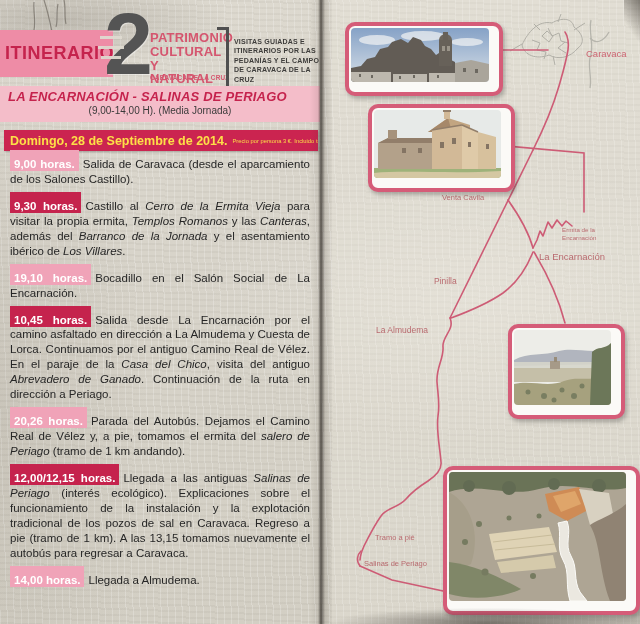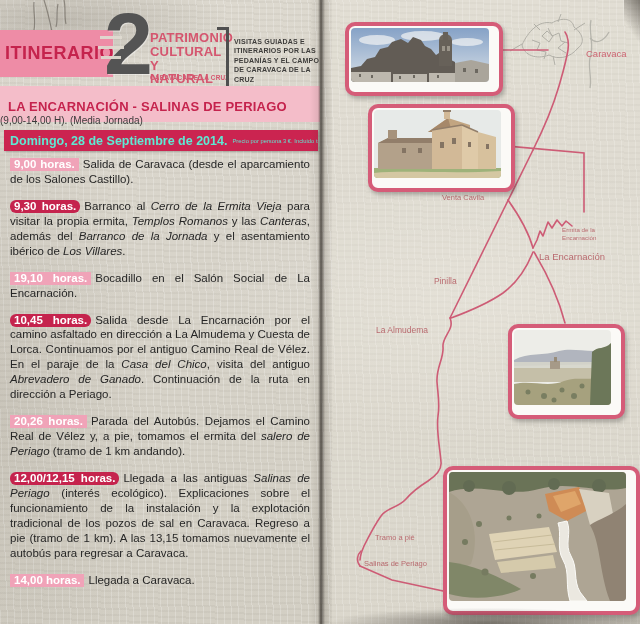--- a/index.html
+++ b/index.html
@@ -25,33 +25,33 @@
   .band-itinerario{position:absolute;left:0;top:30px;width:113px;height:47px;background:#ee8ca6;display:flex;align-items:center;}
   .band-itinerario .word{color:#c5234d;font-weight:bold;font-size:18px;letter-spacing:0.5px;padding-left:5px;transform:scaleY(1.05);}
   .big-num{position:absolute;left:104px;top:4px;font-size:88px;line-height:80px;font-weight:bold;color:#545454;text-shadow:1px 1px 0 rgba(255,255,255,0.4);}
   .speed-line{position:absolute;height:3px;background:rgba(222,218,208,0.95);}
   .program{position:absolute;left:150px;top:31px;width:72px;color:#d5566f;font-weight:bold;font-size:13px;line-height:1.06;letter-spacing:0.2px;}
   .program-sub{position:absolute;left:150px;top:74px;width:80px;color:#d5566f;font-weight:bold;font-size:6.4px;letter-spacing:0.2px;}
   .bracket{position:absolute;left:217px;top:27px;width:9px;height:56px;border-top:3px solid #4f4f4f;border-right:3px solid #4f4f4f;border-bottom:3px solid #4f4f4f;}
   .right-note{position:absolute;left:234px;top:37px;width:88px;color:#3e3d3b;font-weight:bold;font-size:7px;line-height:1.35;letter-spacing:0.2px;}
 
   .title-band{position:absolute;left:0;top:86px;width:320px;height:36px;background:#f4bdc9;}
-  .title-band .t{color:#c5234d;font-weight:bold;font-size:13px;padding:13px 0 0 8px;letter-spacing:0.2px;}
-  .title-band .s{color:#3a3a3a;font-size:10px;margin-top:1px;}
-
-  .date-bar{position:absolute;left:4px;top:130px;width:314px;height:21px;background:#cb2450;color:#5eead4;display:flex;align-items:center;box-shadow:1px 1px 2px rgba(0,0,0,0.25);}
+  .title-band .t{color:#c5234d;font-weight:bold;font-size:13px;padding:3px 0 0 8px;letter-spacing:0.2px;font-style:italic;}
+  .title-band .s{color:#3a3a3a;font-size:10px;text-align:center;margin-top:1px;}
+
+  .date-bar{position:absolute;left:4px;top:130px;width:314px;height:21px;background:#cb2450;color:#fde047;display:flex;align-items:center;box-shadow:1px 1px 2px rgba(0,0,0,0.25);}
   .date-bar .d{font-weight:bold;font-size:12.5px;padding-left:6px;white-space:nowrap;}
   .date-bar .n{font-size:5.8px;margin-left:5px;opacity:0.95;white-space:nowrap;overflow:hidden;}
 
   
   .schedule{position:absolute;left:10px;top:157px;width:300px;font-size:11.5px;color:#262626;text-align:justify;}
   .entry{margin:0 0 12px;line-height:1.3;}
-  .chip{color:#fff;font-weight:bold;padding:0 4px 1px;margin-right:4px;white-space:nowrap;}
+  .chip{color:#fff;font-weight:bold;padding:8px 4px 1px;margin-right:4px;white-space:nowrap;}
   .chip.pink{background:#f0a3b8;}
-  .chip.crimson{background:#c5234d;border-radius:6px;}
+  .chip.crimson{background:#c5234d;}
   .entry-text i{}
 
   
   .map-svg{position:absolute;left:322px;top:0;width:318px;height:624px;}
   .photo{position:absolute;border:4px solid #cb2450;border-radius:10px;box-shadow:inset 0 0 0 2px #ffffff, 2px 3px 4px rgba(0,0,0,0.35);background:#fff;}
   .photo svg{display:block;border-radius:4px;margin:2px;}
   .tex-svg{position:absolute;left:0;top:0;pointer-events:none;}
 </style>
 </head>
 <body>
@@ -96,41 +96,41 @@
     <span class="d">Domingo, 28 de Septiembre de 2014.</span>
     <span class="n">Precio por persona 3 €. Incluido transporte, almuerzo y guía</span>
   </div>
 
   <div class="schedule">
     <p class="entry">
       <span class="chip pink">9,00 horas.</span><span class="entry-text"><span>Salida de Caravaca (desde el aparcamiento de los Salones Castillo).</span></span>
     </p>
 
     <p class="entry">
-      <span class="chip crimson">9,30 horas.</span><span class="entry-text"><span>Barranco al </span><i>Cerro de la Ermita Vieja</i><span> para visitar la propia ermita, </span><i>Templos Romanos</i><span> y las </span><i>Canteras</i><span>, además del </span><i>Barranco de la Jornada</i><span> y el asentamiento ibérico de </span><i>Los Villares</i><span>.</span></span>
+      <span class="chip crimson">9,30 horas.</span><span class="entry-text"><span>Castillo al </span><i>Cerro de la Ermita Vieja</i><span> para visitar la propia ermita, </span><i>Templos Romanos</i><span> y las </span><i>Canteras</i><span>, además del </span><i>Barranco de la Jornada</i><span> y el asentamiento ibérico de </span><i>Los Villares</i><span>.</span></span>
     </p>
 
     <p class="entry">
       <span class="chip pink">19,10 horas.</span><span class="entry-text"><span>Bocadillo en el Salón Social de La Encarnación.</span></span>
     </p>
 
     <p class="entry">
       <span class="chip crimson">10,45 horas.</span><span class="entry-text"><span>Salida desde La Encarnación por el camino asfaltado en dirección a La Almudema y Cuesta de Lorca. Continuamos por el antiguo Camino Real de Vélez. En el paraje de la </span><i>Casa del Chico</i><span>, visita del antiguo </span><i>Abrevadero de Ganado</i><span>. Continuación de la ruta en dirección a Periago.</span></span>
     </p>
 
     <p class="entry">
       <span class="chip pink">20,26 horas.</span><span class="entry-text"><span>Parada del Autobús. Dejamos el Camino Real de Vélez y, a pie, tomamos el ermita del </span><i>salero de Periago</i><span> (tramo de 1 km andando).</span></span>
     </p>
 
     <p class="entry">
       <span class="chip crimson">12,00/12,15 horas.</span><span class="entry-text"><span>Llegada a las antiguas </span><i>Salinas de Periago</i><span> (interés ecológico). Explicaciones sobre el funcionamiento de la instalación y la explotación tradicional de los pozos de sal en Caravaca. Regreso a pie (tramo de 1 km). A las 13,15 tomamos nuevamente el autobús para regresar a Caravaca.</span></span>
     </p>
 
     <p class="entry">
-      <span class="chip pink">14,00 horas.</span><span class="entry-text"><span>Llegada a Caravaca.</span></span>
+      <span class="chip pink">14,00 horas.</span><span class="entry-text"><span>Llegada a Almudema.</span></span>
     </p>
   </div>
 
   <svg class="map-svg" viewBox="0 0 318 624">
 
     <g stroke="#8d8d86" fill="none" stroke-width="1" opacity="0.85">
       <path d="M200,45 C206,32 216,20 230,23 C238,18 250,17 252,27 C260,33 264,42 256,48 C248,58 236,60 227,55 C214,60 202,55 200,45 Z"></path>
       <path d="M210,40 l8,3 l-3,7 l9,2 l-2,7 M226,28 l4,8 l7,-3 l2,8 l7,2 M243,42 l-7,6 l8,5 M218,30 l-6,-6 M236,22 l3,-8 M252,30 l11,-7 M200,44 l-12,7 M231,56 l2,9"></path>
       <path d="M220,36 l5,-5 l6,5 l-4,6 Z"></path>
     </g>

